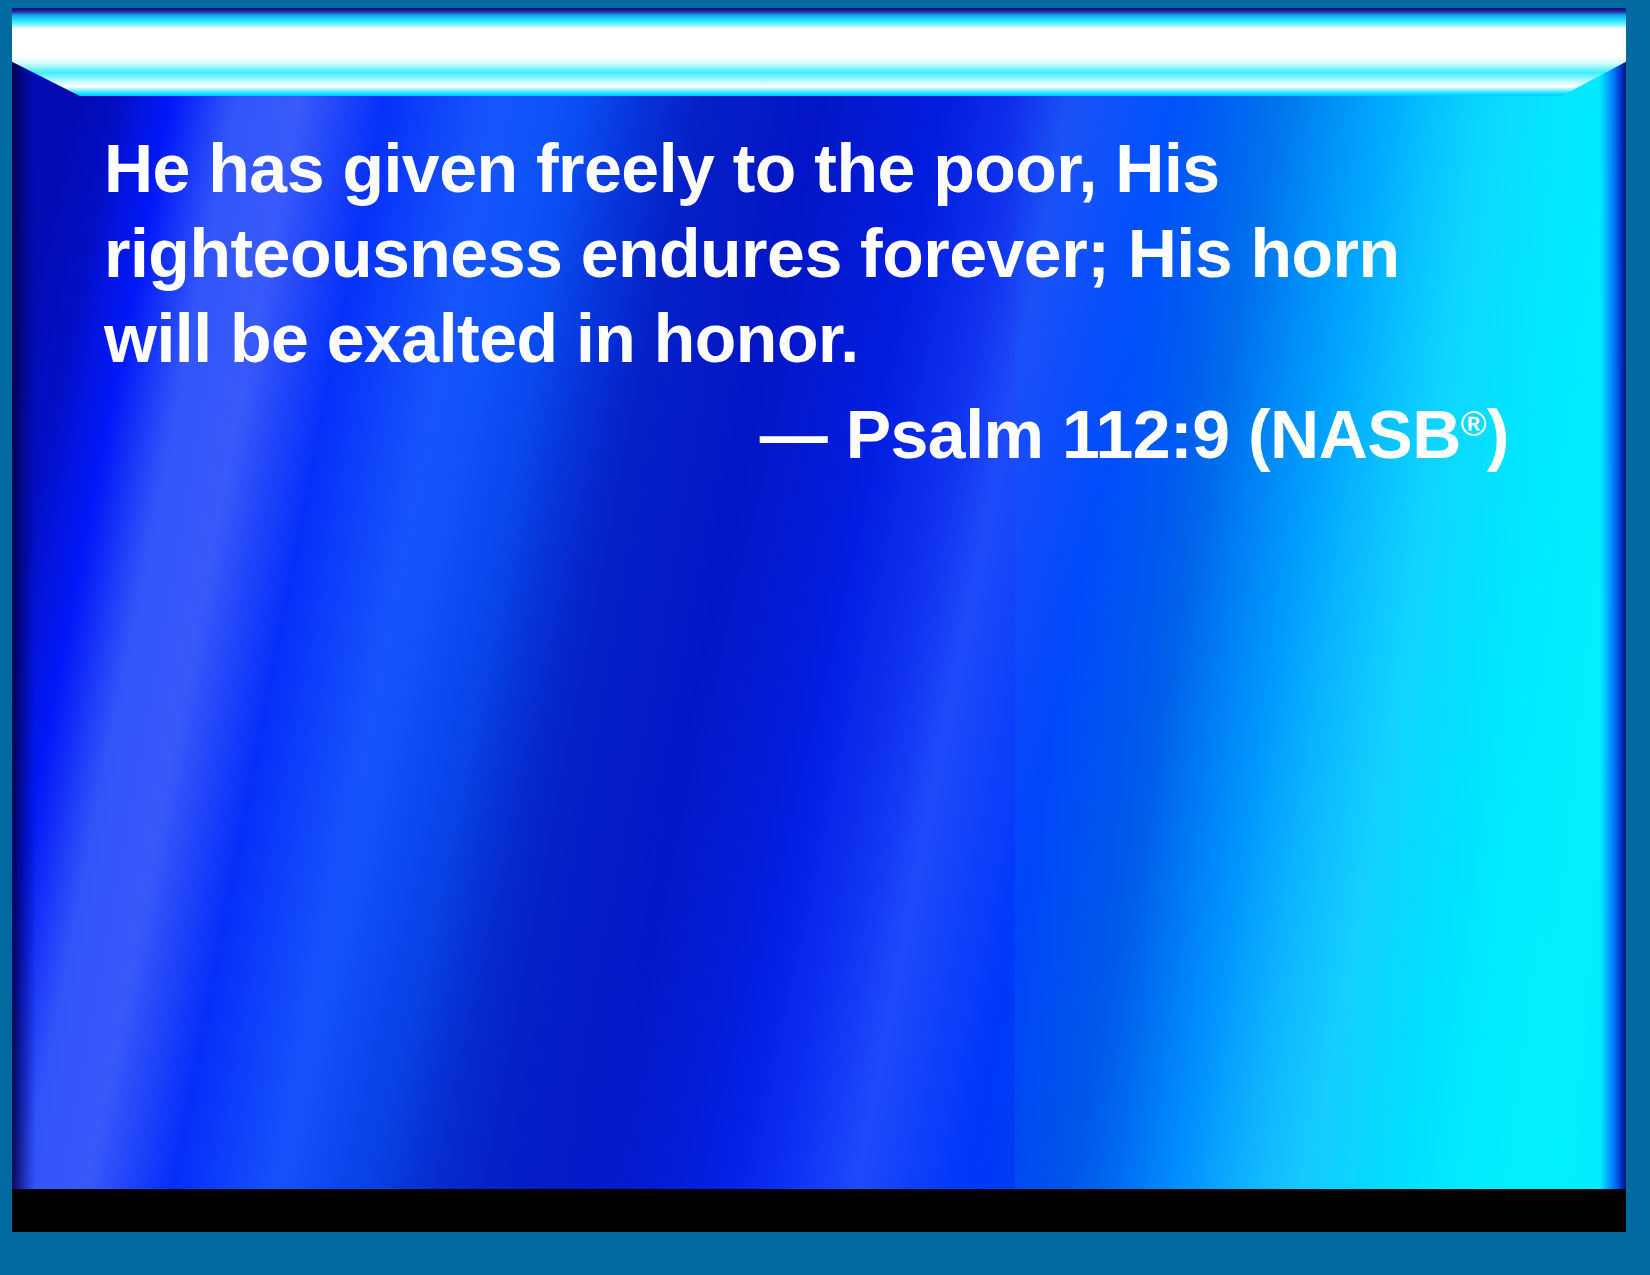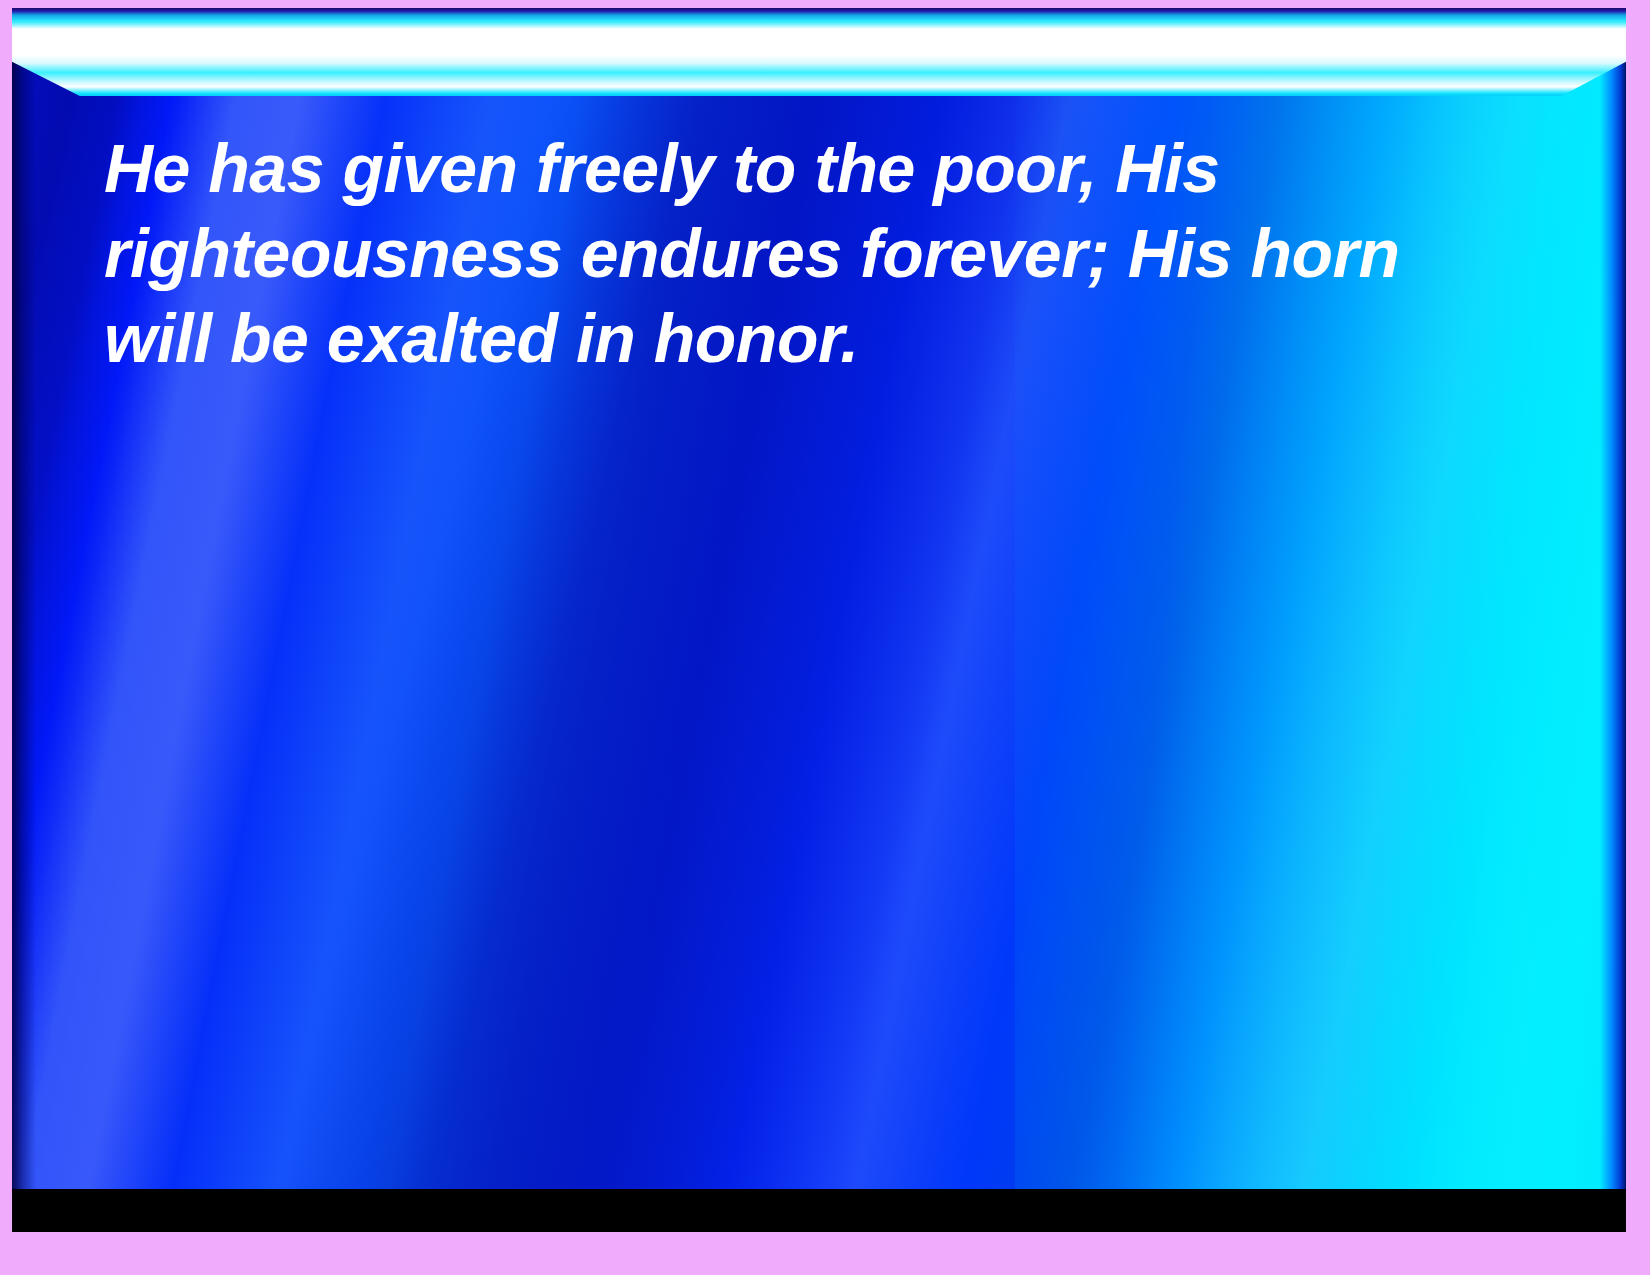--- a/index.html
+++ b/index.html
@@ -5,24 +5,23 @@
   html, body {
     margin: 0;
     padding: 0;
     background: #000000;
   }
 
   #slide {
     position: relative;
     width: 1650px;
     height: 1275px;
-    background: #f0abfc;
+    background: #0369a1;
     overflow: hidden;
     font-family: "Liberation Sans", "DejaVu Sans", sans-serif;
-    font-style: italic;
   }
 
   
   #artboard {
     position: absolute;
     left: 12px;
     top: 8px;
     width: 1614px;
     height: 1224px;
     overflow: hidden;
@@ -268,17 +267,20 @@
     <div class="bg-leftfade"></div>
     <div class="bg-rightfade"></div>
 
     <div class="top-band-wrap">
       <div class="top-band"></div>
       <div class="top-band-hairline"></div>
     </div>
 
     <div class="verse">He has given freely to the poor, His righteousness endures forever; His horn will be exalted in honor.</div>
 
+    <div class="attribution">
+      <span>—</span><span>&nbsp;</span><span>Psalm 112:9</span><span>&nbsp;</span><span>(NASB</span><span class="reg">®</span><span>)</span>
+    </div>
 
     <div class="bottom-bar"></div>
 
   </div>
 </div>
 
 </body></html>

